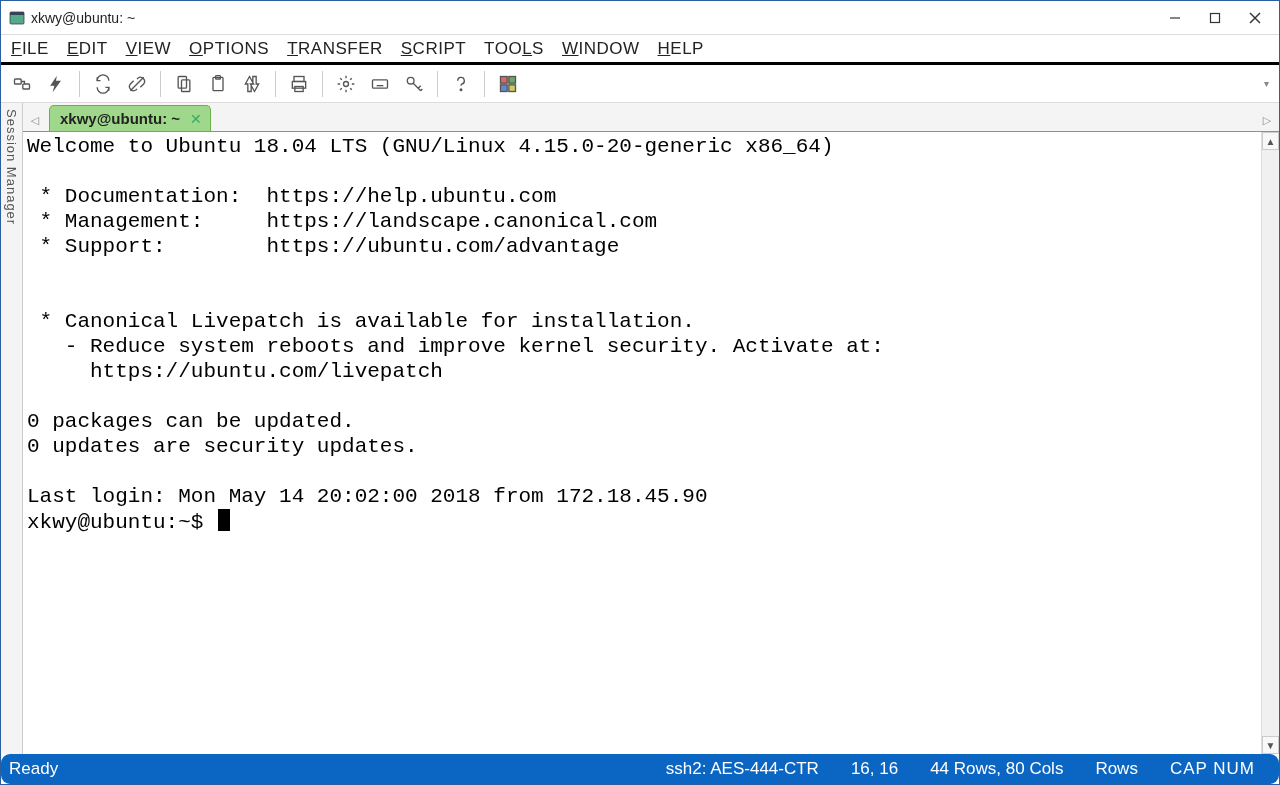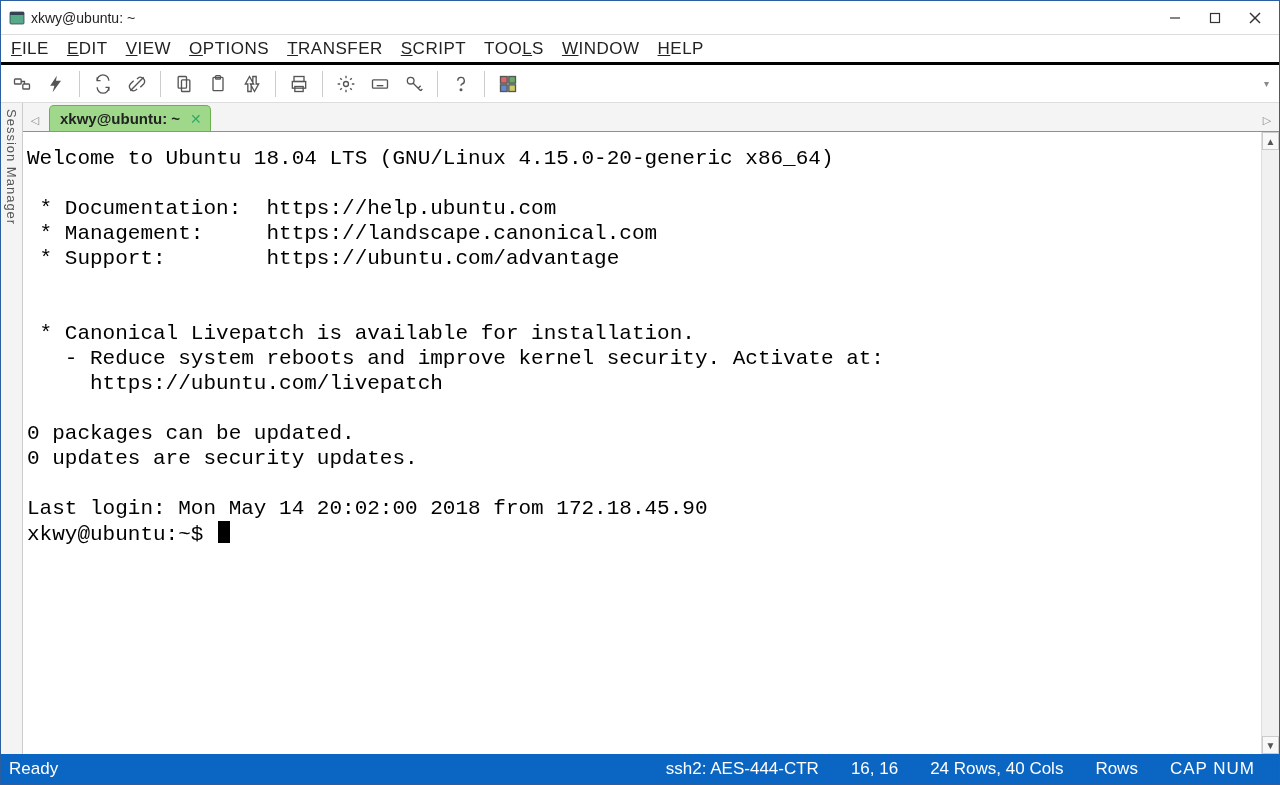--- a/index.html
+++ b/index.html
@@ -128,21 +128,20 @@
 }
 .terminal {
   flex: 1;
   padding: 2px 4px;
   font-family: "Consolas","Courier New",monospace;
   font-size: 21px;
   line-height: 25px;
   color: #000;
   white-space: pre;
   overflow: hidden;
-  margin-top: 12px;
 }
 .cursor-block {
   display: inline-block;
   width: 12px; height: 22px;
   background: #000;
   vertical-align: -3px;
   margin-left: 2px;
 }
 .vscroll {
   width: 18px;
@@ -153,20 +152,21 @@
 .vscroll .arrow { height: 18px; display:flex;align-items:center;justify-content:center;font-size:10px;color:#555;border:1px solid #ccc;background:#f8f8f8; }
 .vscroll .track { flex:1; }
 .statusbar {
   height: 30px;
   background: #0a66c2;
   color: #fff;
   display: flex;
   align-items: center;
   padding: 0 8px;
   font-size: 17px;
+  border-radius: 9px;
 }
 .statusbar .seg { padding: 0 16px; }
 .statusbar .seg.first { padding-left: 0; }
 .statusbar .grow { flex: 1; }
 .statusbar .caps { letter-spacing: 1px; text-align: right; }
 </style>
 </head>
 <body>
 
 <div class="titlebar">
@@ -341,16 +341,16 @@
       </div>
     </div>
   </div>
 </div>
 
 <div class="statusbar">
   <span class="seg first">Ready</span>
   <span class="grow"></span>
   <span class="seg">ssh2: AES-444-CTR</span>
   <span class="seg">16, 16</span>
-  <span class="seg">24 Rows, 40 Cols</span>
+  <span class="seg">44 Rows, 80 Cols</span>
   <span class="seg">Rows</span>
   <span class="seg caps">CAP NUM</span>
 </div>
 
 </body></html>

